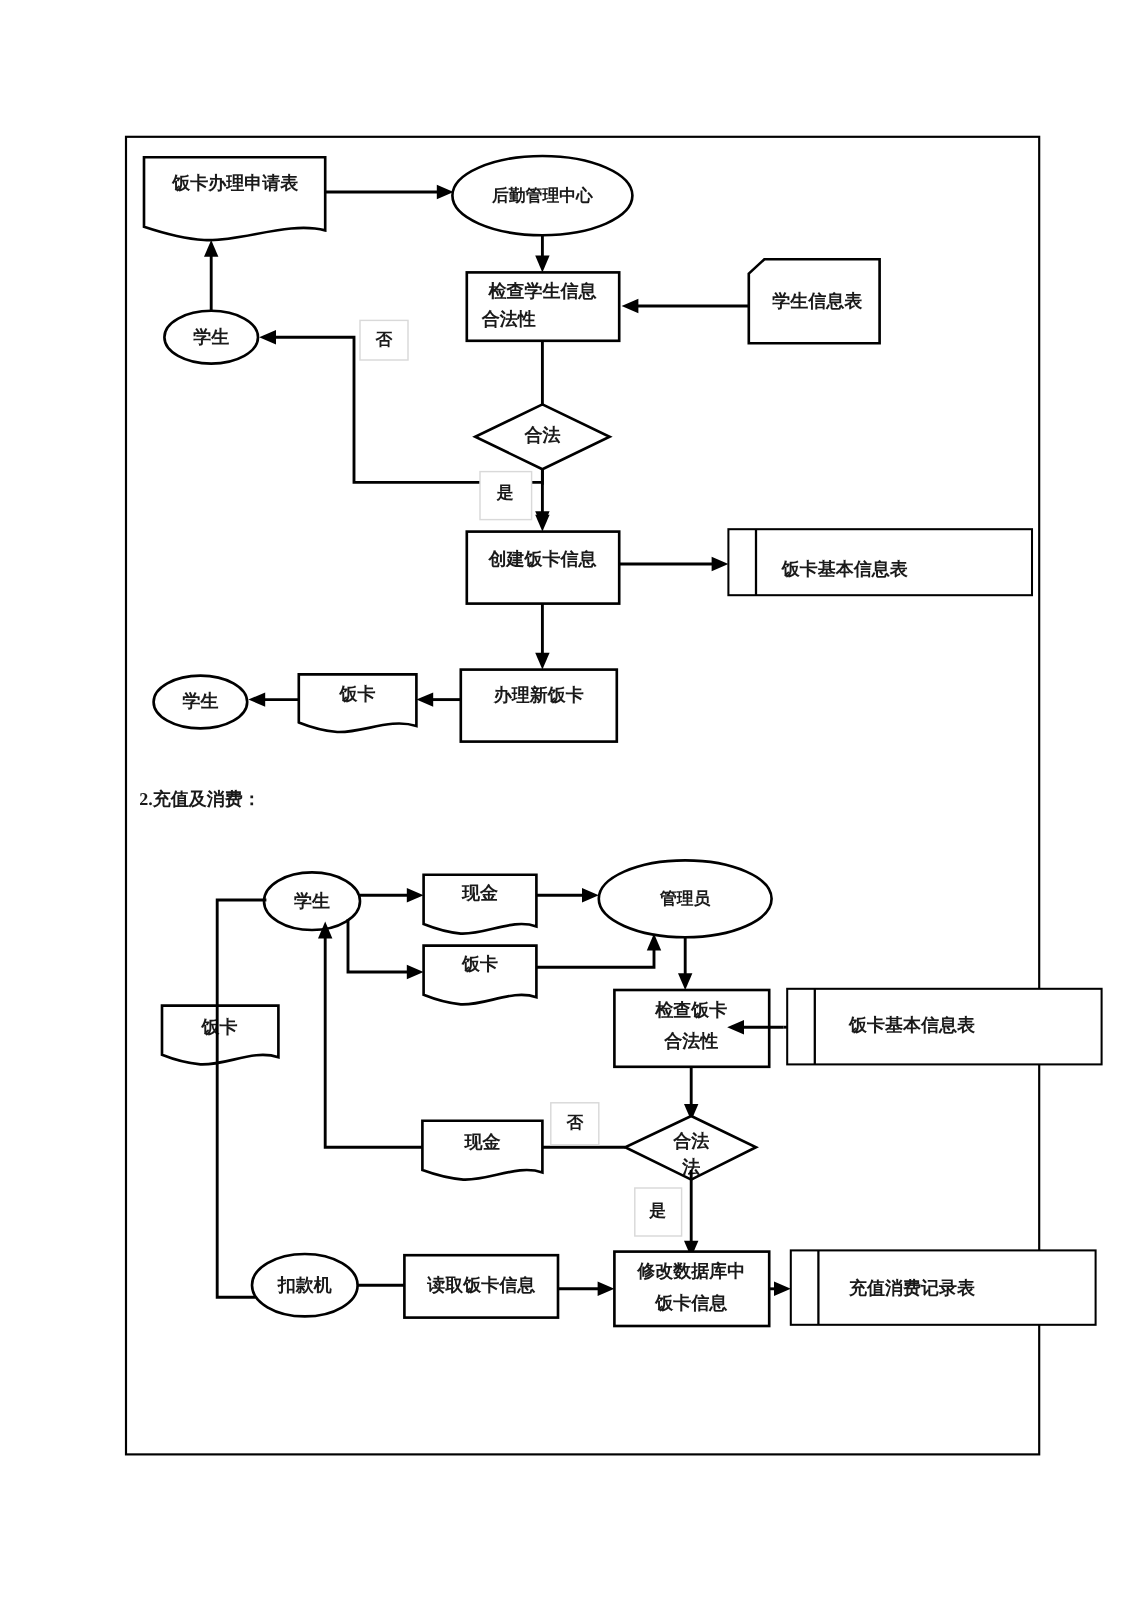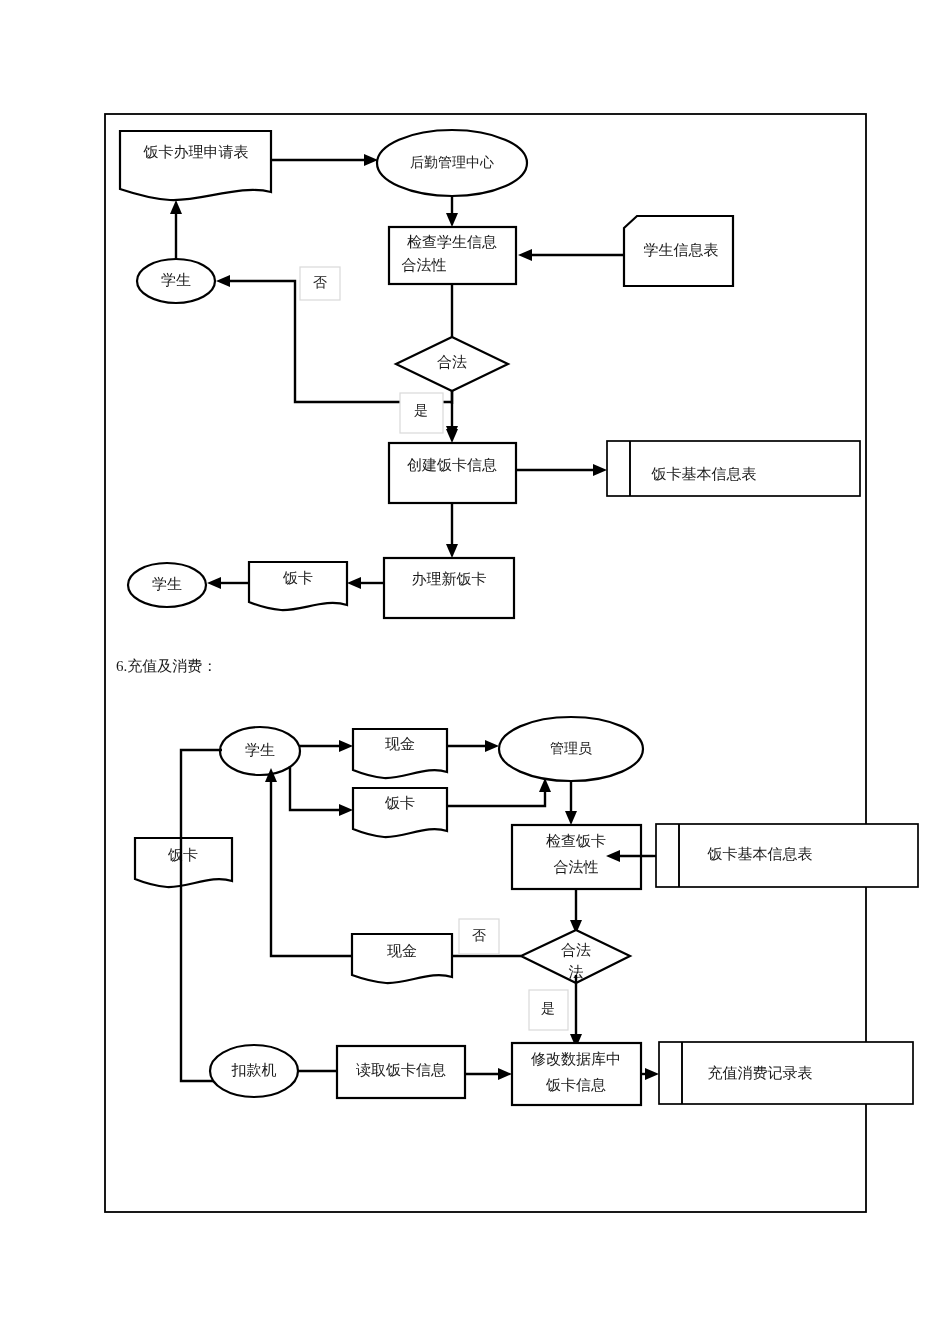--- a/index.html
+++ b/index.html
@@ -10,20 +10,21 @@
   }
   body {
     font-family: "Liberation Serif", "DejaVu Serif", serif;
   }
   #page {
     position: relative;
     width: 950px;
     height: 1344px;
     background: #ffffff;
     overflow: hidden;
+    font-weight: bold;
   }
   #frame-svg {
     position: absolute;
     left: 0;
     top: 0;
     width: 950px;
     height: 1344px;
   }
   .shape-stroke {
     fill: #ffffff;
@@ -381,15 +382,15 @@
 
       <g>
         <path class="conn" d="M641,1074 L647,1074"></path>
         <polygon class="arrowhead" points="659,1074 645,1068 645,1080"></polygon>
       </g>
 
     </g>
 
   </svg>
 
-  <div id="section-caption">6.充值及消费：</div>
+  <div id="section-caption">2.充值及消费：</div>
 
 </div>
 
 </body></html>

